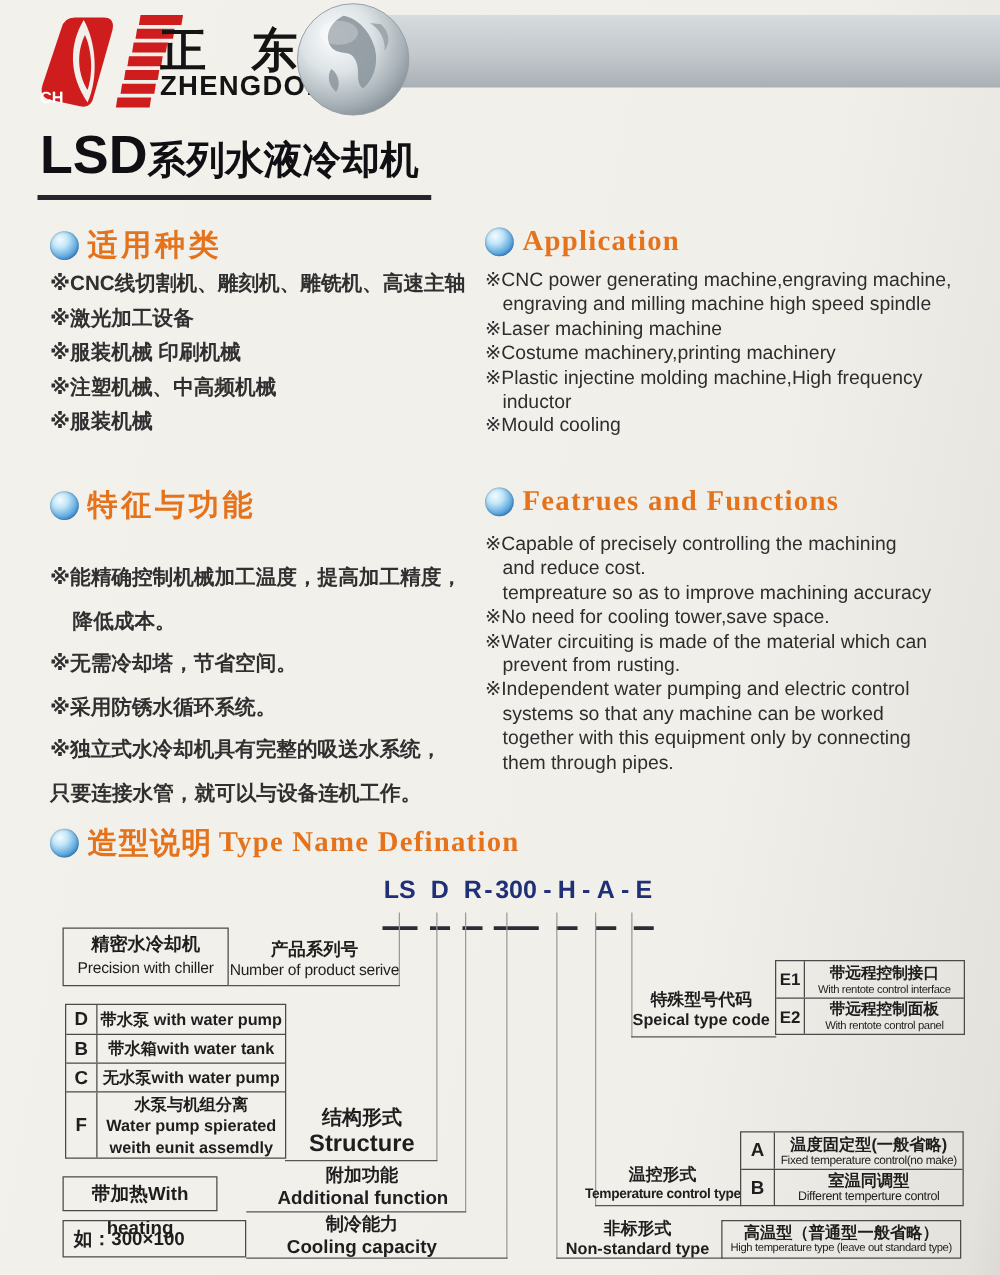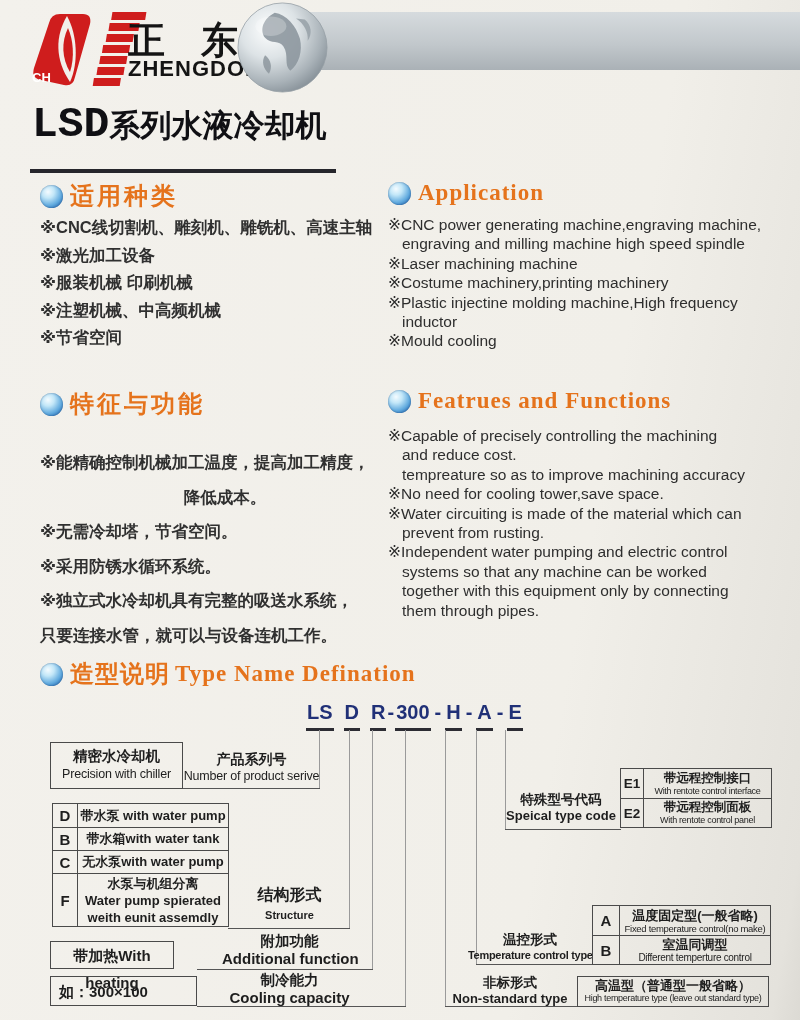--- a/index.html
+++ b/index.html
@@ -9,44 +9,44 @@
     font-family:"Liberation Sans","DejaVu Sans",sans-serif;color:#333;
   }
   
   .graybar{position:absolute;left:282px;top:12px;right:0;height:58px;
     background:linear-gradient(#d6dbde 0%,#c2c8cc 55%,#aab1b6 100%);}
   .logo{position:absolute;left:20px;top:2px;width:160px;height:94px;}
   .brandcn{position:absolute;left:128px;top:16px;font-size:37px;font-weight:bold;color:#141414;letter-spacing:36px;white-space:nowrap;}
   .branden{position:absolute;left:128px;top:56px;font-size:22px;font-weight:bold;color:#141414;letter-spacing:1px;}
   .globe{position:absolute;left:236px;top:1px;width:93px;height:93px;}
   
-  .title{position:absolute;left:30px;top:100px;border-bottom:4px solid #26262c;padding:0 10px 20px 2px;white-space:nowrap;font-family:Liberation Mono, monospace;}
+  .title{position:absolute;left:30px;top:100px;border-bottom:4px solid #26262c;padding:0 10px 7px 2px;white-space:nowrap;}
   .title .lat{font-size:43px;font-weight:bold;color:#101014;}
   .title .cnp{font-size:31px;font-weight:bold;color:#101014;}
   
   .shead{position:absolute;display:flex;align-items:center;gap:7px;white-space:nowrap;}
   .sphere{width:23px;height:23px;border-radius:50%;flex:0 0 auto;
     background:radial-gradient(circle at 35% 30%,#f4fbff 0%,#c3e7f8 28%,#62abdf 62%,#2a6cb2 86%,#1a4f8c 100%);
     box-shadow:inset 0 0 2px rgba(20,60,110,.6);}
   .hcn{font-size:24px;font-weight:bold;color:#e5731c;letter-spacing:3px;}
   .hen{font-family:"Liberation Serif","DejaVu Serif",serif;font-size:23px;font-weight:bold;color:#e5731c;letter-spacing:1px;}
   
   .cnlist{position:absolute;left:40px;width:348px;font-size:16.5px;font-weight:600;color:#303030;}
   .cnlist div{line-height:27.5px;white-space:nowrap;}
   .enlist{position:absolute;left:388px;width:400px;font-size:15.5px;color:#2e2e2e;}
   .enlist div{line-height:19.4px;white-space:nowrap;}
   .enlist .cont{margin-left:14px;}
   .cnfeat{position:absolute;left:40px;width:352px;font-size:16.5px;font-weight:600;color:#303030;}
   .cnfeat div{line-height:34.5px;white-space:nowrap;}
-  .cnfeat .ind{margin-left:18px;text-align:center;}
+  .cnfeat .ind{margin-left:18px;}
   
   .code{position:absolute;left:306px;top:701px;display:flex;align-items:baseline;
     font-size:20px;font-weight:bold;color:#203077;white-space:nowrap;}
   .code span:nth-child(2),.code span:nth-child(3){margin-left:10px;}
-  .code .u{border-bottom:3px solid #2c2c33;padding:0 1px 4px 1px;}
+  .code .u{border-bottom:3px solid #2c2c33;padding:0 1px 17px 1px;}
   .code .hy{margin:0 1px;}
   .code .hy2{margin:0 4px;}
   .vline{position:absolute;width:1px;background:#9a9a9a;}
   .hline{position:absolute;height:1px;background:#555;}
   .dbox{position:absolute;border:1px solid #4a4a4a;box-sizing:border-box;text-align:center;color:#1e1e1e;}
   .lbl{position:absolute;text-align:center;color:#1e1e1e;white-space:nowrap;}
   .b{font-weight:bold;}
   .tbl{position:absolute;border:1px solid #4a4a4a;box-sizing:border-box;color:#1e1e1e;}
   .trow{display:flex;box-sizing:border-box;}
   .trow + .trow{border-top:1px solid #4a4a4a;}
@@ -104,21 +104,21 @@
 
   <div class="shead" style="left:40px;top:180px;">
     <span class="sphere"></span>
     <span class="hcn">适用种类</span>
   </div>
   <div class="cnlist" style="top:214px;">
     <div>※CNC线切割机、雕刻机、雕铣机、高速主轴</div>
     <div>※激光加工设备</div>
     <div>※服装机械 印刷机械</div>
     <div>※注塑机械、中高频机械</div>
-    <div>※节省空间</div>
+    <div>※服装机械</div>
   </div>
 
   <div class="shead" style="left:388px;top:180px;">
     <span class="sphere"></span>
     <span class="hen">Application</span>
   </div>
   <div class="enlist" style="top:215px;">
     <div>※CNC power generating machine,engraving machine,</div>
     <div class="cont">engraving and milling machine high speed spindle</div>
     <div>※Laser machining machine</div>
@@ -221,21 +221,21 @@
       <div class="tdesc">
         <div class="b" style="font-size:13px;line-height:17px;">水泵与机组分离</div>
         <div style="font-size:13px;font-weight:600;line-height:17px;">Water pump spierated</div>
         <div style="font-size:13px;font-weight:600;line-height:17px;">weith eunit assemdly</div>
       </div>
     </div>
   </div>
 
   <div class="lbl" style="left:232px;top:884px;width:115px;">
     <div class="b" style="font-size:16px;line-height:21px;">结构形式</div>
-    <div style="font-size:11px;font-weight:600;line-height:21px;">Structure</div>
+    <div style="font-size:19px;font-weight:600;line-height:21px;">Structure</div>
   </div>
 
   <div class="dbox" style="left:50px;top:941px;width:124px;height:28px;line-height:27px;font-size:15px;font-weight:600;">带加热With heating</div>
   <div class="lbl" style="left:222px;top:933px;width:135px;">
     <div class="b" style="font-size:14.5px;line-height:17px;">附加功能</div>
     <div style="font-size:15px;font-weight:600;line-height:18px;">Additional function</div>
   </div>
 
   <div class="dbox" style="left:50px;top:976px;width:147px;height:30px;line-height:29px;font-size:15px;font-weight:600;text-align:left;padding-left:8px;">如：300×100</div>
   <div class="lbl" style="left:222px;top:972px;width:135px;">

